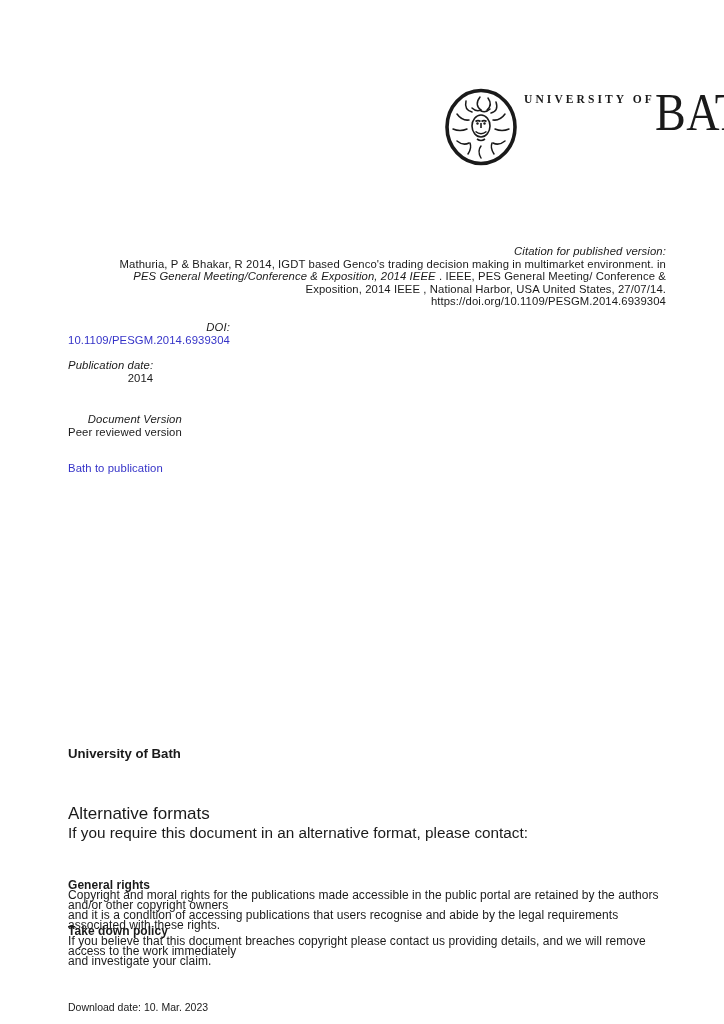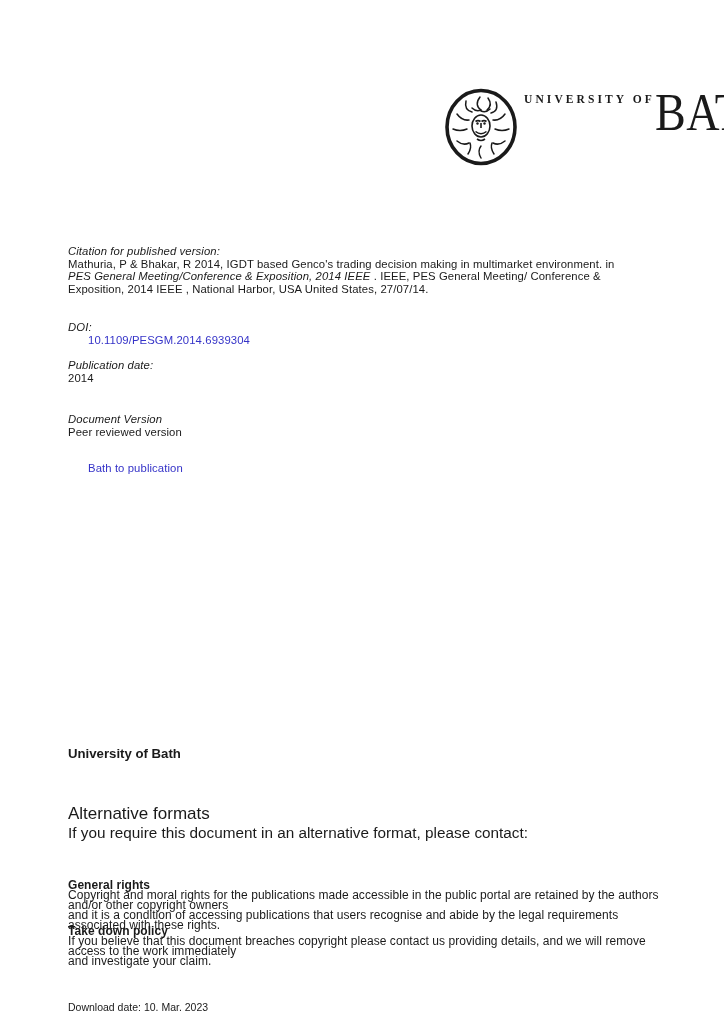--- a/index.html
+++ b/index.html
@@ -2,23 +2,23 @@
 <html><head>
 <meta charset="utf-8">
 <style>
   html,body { margin:0; padding:0; background:#e8e8e8; }
   .page {
     position:relative; width:724px; height:1024px; margin:0 auto;
     background:#ffffff; overflow:hidden;
     font-family:"Liberation Sans", sans-serif; color:#1a1a1a;
   }
   .sec { position:absolute; left:68px; }
-  .small-body { font-size:11.3px; line-height:12.6px; letter-spacing:0.1px; }
+  .small-body { font-size:11.3px; line-height:12.6px; letter-spacing:0.1px;text-align:right; }
   .italic { font-style:italic; }
-  .link { color:#3533c8; cursor:pointer; text-decoration:none;margin-left:20px; }
+  .link { color:#3533c8; cursor:pointer; text-decoration:none; }
   .citation-wrap { width:598px; }
 
   
   .logo { position:absolute; left:444px; top:88px; display:flex; gap:6px; align-items:flex-start; }
   .emblem svg { display:block; }
   .logo-text { display:flex; flex-direction:row; }
   .logo-univ {
     font-family:"Liberation Serif", serif; font-weight:bold; font-size:11.5px;
     letter-spacing:3.1px; margin-top:5px; white-space:nowrap;
   }
@@ -79,20 +79,21 @@
       <div class="logo-bath">BATH</div>
       <div class="logo-underline"></div>
     </div>
   </div>
 
   <div class="sec small-body citation-wrap" style="top:245px;">
     <div class="italic">Citation for published version:</div>
     <div>Mathuria, P &amp; Bhakar, R 2014, IGDT based Genco's trading decision making in multimarket environment. in</div>
     <div><span class="italic">PES General Meeting/Conference &amp; Exposition, 2014 IEEE</span><span> . IEEE, PES General Meeting/ Conference &amp;</span></div>
     <div>Exposition, 2014 IEEE , National Harbor, USA United States, 27/07/14.</div>
+    <div>https://doi.org/10.1109/PESGM.2014.6939304</div>
   </div>
 
   <div class="sec small-body" style="top:321px;">
     <div class="italic">DOI:</div>
     <div class="link">10.1109/PESGM.2014.6939304</div>
   </div>
 
   <div class="sec small-body" style="top:359px;">
     <div class="italic">Publication date:</div>
     <div>2014</div>

